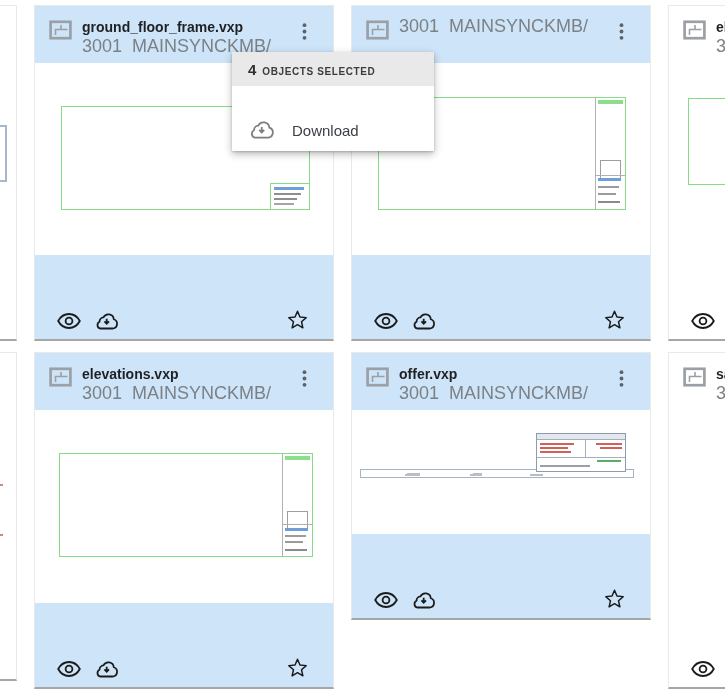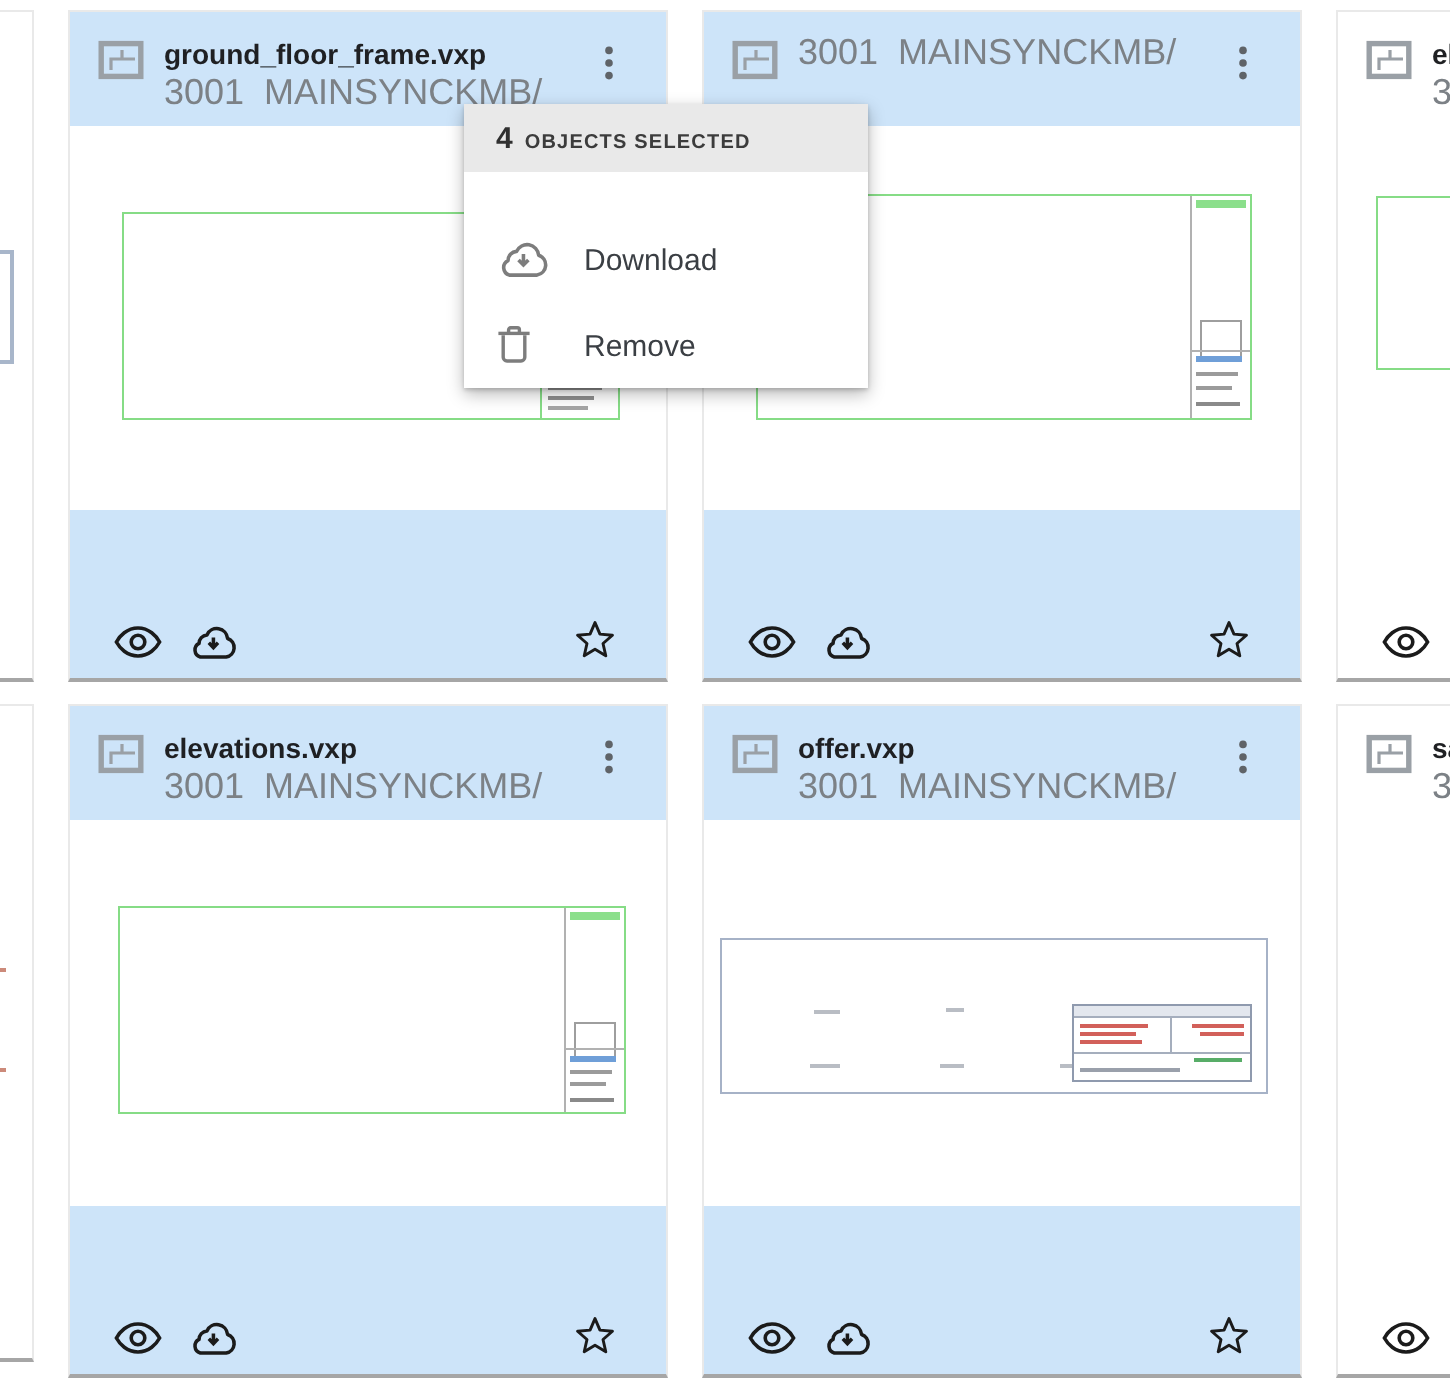--- a/index.html
+++ b/index.html
@@ -13,21 +13,21 @@
     position:absolute;width:300px;background:#fff;
     border:1px solid #e9e9e9;border-bottom:2px solid #a6a6a6;
     box-sizing:border-box;display:flex;flex-direction:column;
   }
   .pos-a1{left:-283px;top:5px;height:336px;}
   .pos-b1{left:34px;top:5px;height:336px;}
   .pos-c1{left:351px;top:5px;height:336px;}
   .pos-d1{left:668px;top:5px;height:336px;}
   .pos-a2{left:-283px;top:352px;height:329px;}
   .pos-b2{left:34px;top:352px;height:337px;}
-  .pos-c2{left:351px;top:352px;height:337px;}
+  .pos-c2{left:351px;top:352px;height:268px;}
   .pos-d2{left:668px;top:352px;height:337px;}
 
   .card-header{height:57px;box-sizing:border-box;padding:10px 14px 0 14px;display:flex;}
   .selected .card-header,.selected .card-footer{background:#cde4f9;}
   .file-icon{flex:none;margin:4px 10px 0 0;line-height:0;}
   .meta{flex:1;min-width:0;}
   .fname{font-size:14px;font-weight:bold;color:#1f2023;line-height:17px;padding-top:3px;white-space:nowrap;overflow:hidden;}
   .fpath{font-size:18px;color:#7c8186;line-height:16px;padding-top:2px;white-space:nowrap;overflow:hidden;}
   .kebab{flex:none;margin:7px 12px 0 8px;cursor:pointer;line-height:0;}
 
@@ -402,24 +402,14 @@
   <div class="menu-list">
     <div class="menu-item">
       <span class="mi-icon">
         <svg width="27" height="19" viewBox="0 0 24 17">
             <path d="M19 6.8 A5.2 5.2 0 0 0 9.1 5.1 A4.1 4.1 0 0 0 5.3 9.2 A3.5 3.5 0 0 0 5.9 15.7 H18.3 A4.6 4.6 0 0 0 19 6.8 Z" fill="none" stroke="currentColor" stroke-width="1.6" stroke-linejoin="round"></path>
             <path d="M12.2 6.3 v4.4 M10 8.9 l2.2 2.3 L14.4 8.9" fill="none" stroke="currentColor" stroke-width="1.6"></path>
           </svg>
       </span>
       <span class="mi-label">Download</span>
     </div>
-    <div class="menu-item">
-      <span class="mi-icon">
-        <svg width="18" height="20" viewBox="0 0 18 20">
-            <path d="M3.6 5.6 V16.6 a1.9 1.9 0 0 0 1.9 1.9 h7 a1.9 1.9 0 0 0 1.9 -1.9 V5.6" fill="none" stroke="currentColor" stroke-width="1.7"></path>
-            <path d="M1.2 4.7 H16.8" stroke="currentColor" stroke-width="1.7"></path>
-            <path d="M6.3 4.4 V2.9 a1 1 0 0 1 1 -1 h3.4 a1 1 0 0 1 1 1 V4.4" fill="none" stroke="currentColor" stroke-width="1.7"></path>
-          </svg>
-      </span>
-      <span class="mi-label">Remove</span>
-    </div>
   </div>
 </div>
 
 </body></html>

